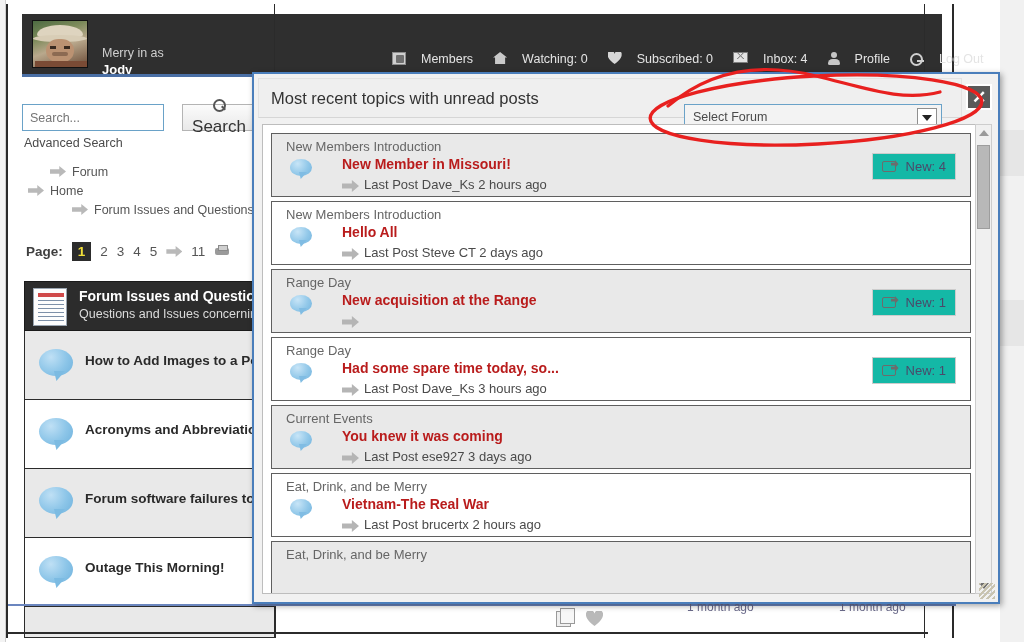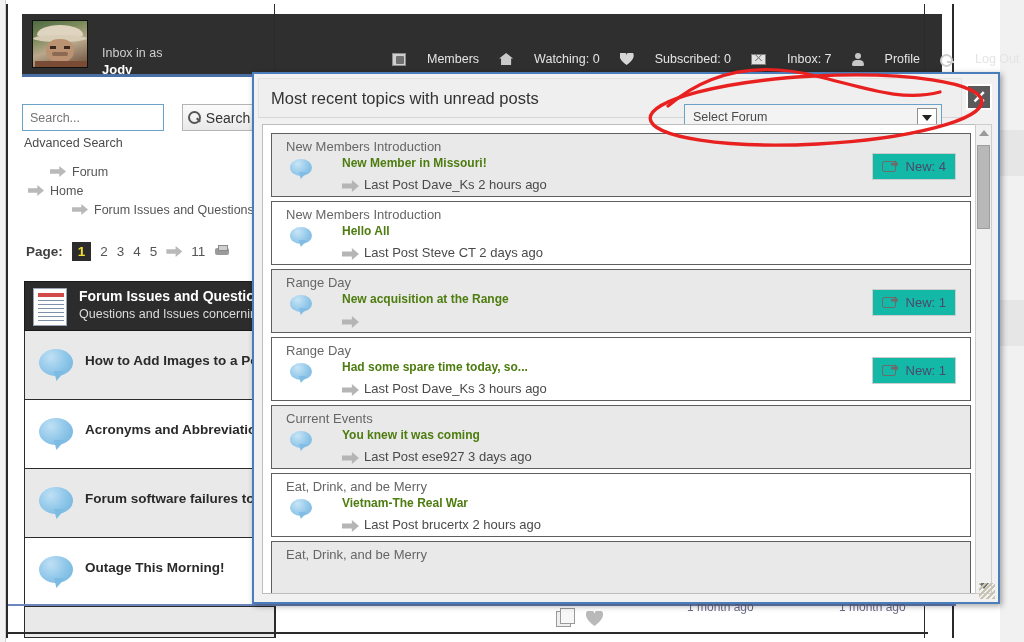--- a/index.html
+++ b/index.html
@@ -39,21 +39,21 @@
     background:#bb9272; border-radius:45% 45% 50% 50%; }
   .avatar .mouth { position:absolute; left:19px; top:31px; width:16px; height:4px; background:#8c6a52; border-radius:3px; }
   .avatar .eyes { position:absolute; left:17px; top:25px; width:20px; height:3px;
      background:linear-gradient(90deg,#3a2a20 0 6px, transparent 6px 14px, #3a2a20 14px 20px); }
   .avatar .shirt { position:absolute; left:2px; top:40px; width:52px; height:10px; background:#7a4b35; }
 
   .login-label { position:absolute; left:80px; top:32px; font-size:12.5px; color:#cfcfcf; }
   .login-name  { position:absolute; left:80px; top:48px; font-size:13px; color:#ffffff; font-weight:bold; }
 
   .nav { position:absolute; left:370px; top:33px; height:24px; display:flex; align-items:center; gap:20px; }
-  .nav-item { display:flex; align-items:center; gap:21px; color:#e4e4e4; font-size:12.5px; white-space:nowrap; cursor:pointer; }
+  .nav-item { display:flex; align-items:flex-start; gap:15px; color:#e4e4e4; font-size:12.5px; white-space:nowrap; cursor:pointer; }
   .nav-ico { width:14px; height:13px; display:inline-block; position:relative; flex:0 0 auto; }
 
   .ico-members { background:#cfcfcf; border:1px solid #8d8d8d; }
   .ico-members:after{ content:""; position:absolute; left:3px; top:2px; width:8px; height:8px; background:#6f6f6f; border-radius:1px;}
   .ico-watch { width:14px;height:12px; background:#c9c9c9; clip-path:polygon(50% 0,100% 45%,86% 45%,86% 100%,14% 100%,14% 45%,0 45%); }
   .ico-heart { width:14px;height:12px; background:#d6d6d6;
     clip-path:path("M7 12 C1 7.5 0 4.5 0 3.2 A3.2 3.2 0 0 1 7 2 A3.2 3.2 0 0 1 14 3.2 C14 4.5 13 7.5 7 12 Z"); }
   .ico-inbox { width:15px;height:11px; background:#e3e3e3; border:1px solid #7e7e7e; }
   .ico-inbox:after{content:"";position:absolute;left:0;top:0;width:13px;height:6px;
     background:linear-gradient(135deg,transparent 46%,#888 47%,#888 52%,transparent 53%),
@@ -73,21 +73,21 @@
   .search-row { position:absolute; left:14px; top:100px; width:320px; height:28px; }
   .search-input {
     position:absolute; left:0; top:0; width:142px; height:27px;
     border:1px solid #6aa2c8; background:#fff; font-size:12.5px; color:#8a8a8a;
     padding:4px 7px; font-family:"Liberation Sans", sans-serif;
   }
   .search-btn {
     position:absolute; left:160px; top:0; width:74px; height:27px;
     border:1px solid #b4b4b4; background:linear-gradient(#fbfbfb,#e9e9e9);
     display:flex; align-items:center; justify-content:center; gap:5px;
-    font-size:14px; color:#333; cursor:pointer;
+    font-size:17px; color:#333; cursor:pointer;flex-direction:column;
   }
   .ico-magnify { width:13px;height:13px;position:relative;flex:0 0 auto; }
   .ico-magnify:before{content:"";position:absolute;left:0;top:0;width:9px;height:9px;border:2px solid #555;border-radius:50%;}
   .ico-magnify:after{content:"";position:absolute;left:8px;top:8px;width:5px;height:2px;background:#555;transform:rotate(45deg);}
   .adv-search { position:absolute; left:16px; top:132px; font-size:12.5px; color:#4a4a4a; cursor:pointer; }
 
   
   .crumbs { position:absolute; left:20px; top:158px; font-size:12.5px; color:#555; }
   .crumb { display:flex; align-items:center; gap:6px; height:19px; }
   .crumb-arrow { width:16px;height:11px;flex:0 0 auto; background:#b9b9b9;
@@ -180,21 +180,21 @@
   }
   .unread-item.shaded { background:#e9e9e9; }
   .ui-forum { position:absolute; left:14px; top:5px; font-size:13px; color:#666; white-space:nowrap; }
   .ui-bubble {
     position:absolute; left:18px; top:25px; width:22px; height:17px;
     background:radial-gradient(circle at 35% 28%, #c8e5f7 0%, #92c8e9 55%, #74b4de 100%);
     border-radius:50%;
   }
   .ui-bubble:after{content:"";position:absolute;left:9px;top:13px;width:8px;height:7px;
     background:#80bce3; clip-path:polygon(0 0,100% 0,22% 100%); }
-  .ui-title { position:absolute; left:70px; top:22px; font-size:12px; font-weight:bold; color:#4d7c0f; white-space:nowrap; }
+  .ui-title { position:absolute; left:70px; top:22px; font-size:14px; font-weight:bold; color:#b91c1c; white-space:nowrap; }
   .ui-last  { position:absolute; left:92px; top:43px; font-size:13px; color:#4a4a4a; white-space:nowrap; }
   .ui-last-arrow { position:absolute; left:70px; top:46px; width:17px;height:12px; background:#b5b5b5;
     clip-path:polygon(0 30%,58% 30%,58% 0,100% 50%,58% 100%,58% 70%,0 70%); }
   .ui-new {
     position:absolute; right:14px; top:19px; height:27px; min-width:82px;
     border:1px solid #cccccc; background:#14b8a6;
     display:flex; align-items:center; justify-content:center; gap:7px; padding:0 9px;
     font-size:13px; color:#4a4a6a; cursor:pointer;
   }
   .ico-reply { width:17px;height:13px;position:relative;flex:0 0 auto; }
@@ -229,39 +229,39 @@
 
     <div class="site-header">
       <div class="avatar">
         <div class="hat"></div>
           <div class="hat-brim"></div>
         <div class="face"></div>
           <div class="eyes"></div>
           <div class="mouth"></div>
         <div class="shirt"></div>
       </div>
-      <div class="login-label">Inbox in as</div>
+      <div class="login-label">Merry in as</div>
       <div class="login-name">Jody</div>
 
       <div class="nav">
         <div class="nav-item">
           <span class="nav-ico ico-members"></span>
           <span>Members</span>
         </div>
         <div class="nav-item">
           <span class="nav-ico ico-watch"></span>
           <span>Watching: 0</span>
         </div>
         <div class="nav-item">
           <span class="nav-ico ico-heart"></span>
           <span>Subscribed: 0</span>
         </div>
         <div class="nav-item">
           <span class="nav-ico ico-inbox"></span>
-          <span>Inbox: 7</span>
+          <span>Inbox: 4</span>
         </div>
         <div class="nav-item">
           <span class="nav-ico ico-profile"></span>
           <span>Profile</span>
         </div>
         <div class="nav-item">
           <span class="nav-ico ico-key"></span>
           <span>Log Out</span>
         </div>
       </div>

